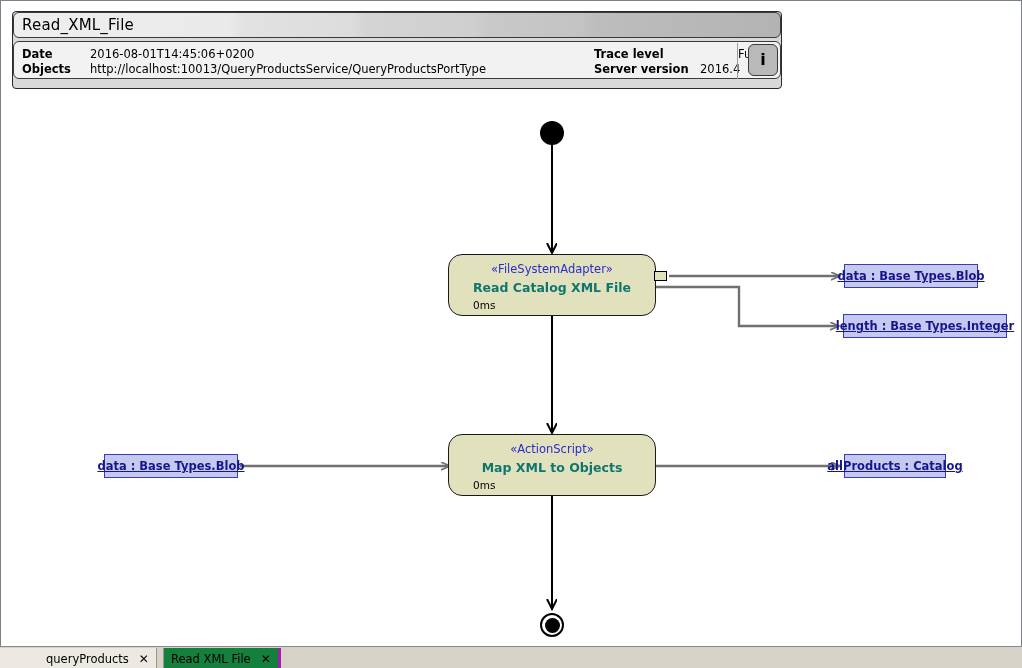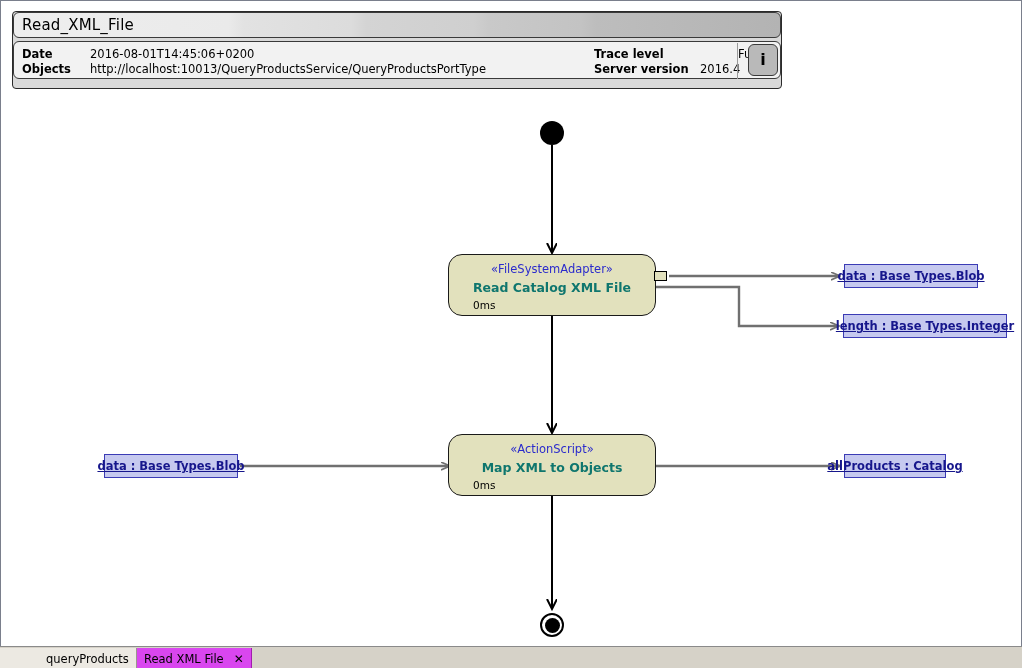--- a/index.html
+++ b/index.html
@@ -230,23 +230,24 @@
     align-items: center;
     padding: 0 7px;
     font-size: 11.5px;
     font-family: "DejaVu Sans", sans-serif;
     color: #000;
     cursor: pointer;
     background: #ece9e2;
     border-right: 1px solid #9a968d;
   }
   .tab.active {
-    background: #d946ef;
+    background: #15803d;
     border-left: 1px solid #9a968d;
-    border-right: 1px solid #a21caf;
+    border-right: 3px solid #a21caf;
+    margin-left: 27px;
   }
   .tab-close {
     margin-left: 10px;
     font-size: 12px;
     font-weight: bold;
     color: #000;
     cursor: pointer;
   }
 </style>
 </head>

